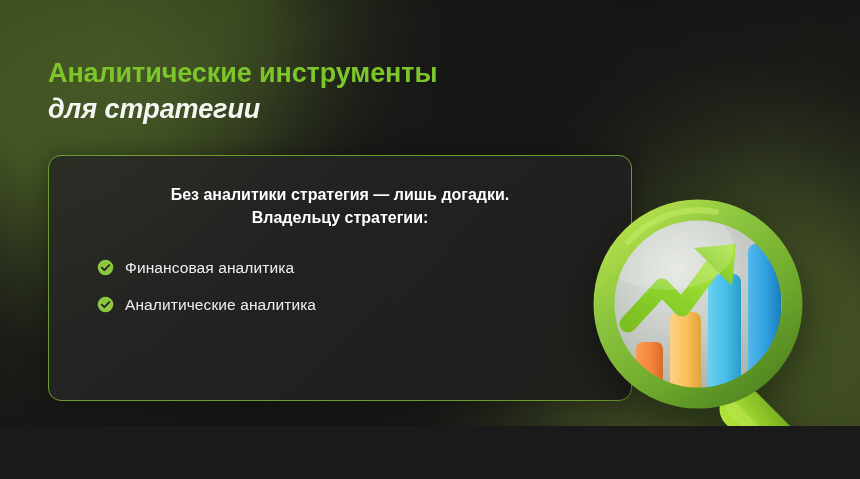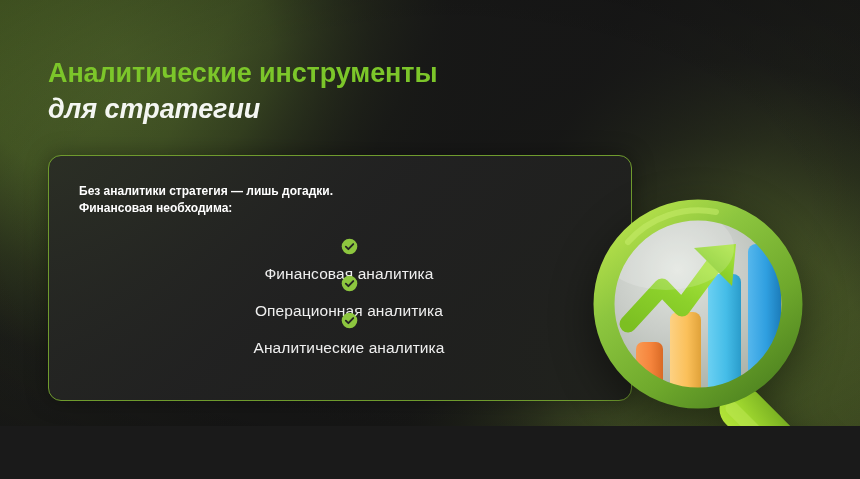--- a/index.html
+++ b/index.html
@@ -101,38 +101,38 @@
     background: linear-gradient(135deg,
                 rgba(40,42,37,0.90) 0%,
                 rgba(34,34,34,0.93) 45%,
                 rgba(30,31,28,0.93) 100%);
     box-shadow: 0 0 22px rgba(0,0,0,0.35);
     padding: 27px 30px 0 30px;
   }
 
   .card-lead {
     color: #ffffff;
-    font-size: 12px;
+    font-size: 16px;
     font-weight: bold;
     line-height: 1.45;
+    text-align: center;
   }
   .card-lead-line { display:block; white-space: nowrap; }
 
   
   .bullet-list {
     list-style: none;
     margin-top: 20px;
   }
   .bullet-item {
     display: flex;
     align-items: center;
     gap: 11px;
     height: 37px;
     padding-left: 18px;
-    flex-direction: column;
   }
   .check-icon {
     flex: 0 0 auto;
     width: 17px;
     height: 17px;
     display: block;
   }
   .bullet-label {
     color: #efefef;
     font-size: 15.5px;
@@ -163,40 +163,33 @@
 
   <div class="heading">
     <span class="heading-line accent">Аналитические инструменты</span>
     <span class="heading-line plain">для стратегии</span>
   </div>
 
   <div class="card">
 
     <div class="card-lead">
       <span class="card-lead-line">Без аналитики стратегия — лишь догадки.</span>
-      <span class="card-lead-line">Финансовая необходима:</span>
+      <span class="card-lead-line">Владельцу стратегии:</span>
     </div>
 
     <ul class="bullet-list">
 
       <li class="bullet-item">
         <svg class="check-icon" viewBox="0 0 24 24">
           <circle cx="12" cy="12" r="11" fill="#8dc63f"></circle>
           <path d="M6.8 12.3 L10.4 15.8 L17.3 8.6" fill="none" stroke="#242424" stroke-width="2.6" stroke-linecap="round" stroke-linejoin="round"></path>
         </svg>
         <span class="bullet-label">Финансовая аналитика</span>
       </li>
 
-      <li class="bullet-item">
-        <svg class="check-icon" viewBox="0 0 24 24">
-          <circle cx="12" cy="12" r="11" fill="#8dc63f"></circle>
-          <path d="M6.8 12.3 L10.4 15.8 L17.3 8.6" fill="none" stroke="#242424" stroke-width="2.6" stroke-linecap="round" stroke-linejoin="round"></path>
-        </svg>
-        <span class="bullet-label">Операционная аналитика</span>
-      </li>
 
       <li class="bullet-item">
         <svg class="check-icon" viewBox="0 0 24 24">
           <circle cx="12" cy="12" r="11" fill="#8dc63f"></circle>
           <path d="M6.8 12.3 L10.4 15.8 L17.3 8.6" fill="none" stroke="#242424" stroke-width="2.6" stroke-linecap="round" stroke-linejoin="round"></path>
         </svg>
         <span class="bullet-label">Аналитические аналитика</span>
       </li>
 
     </ul>

